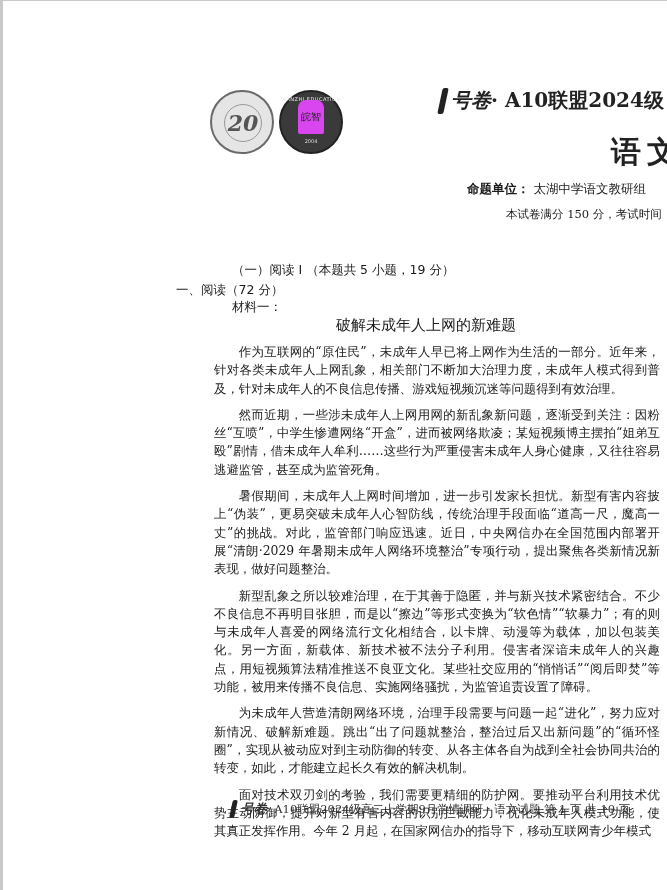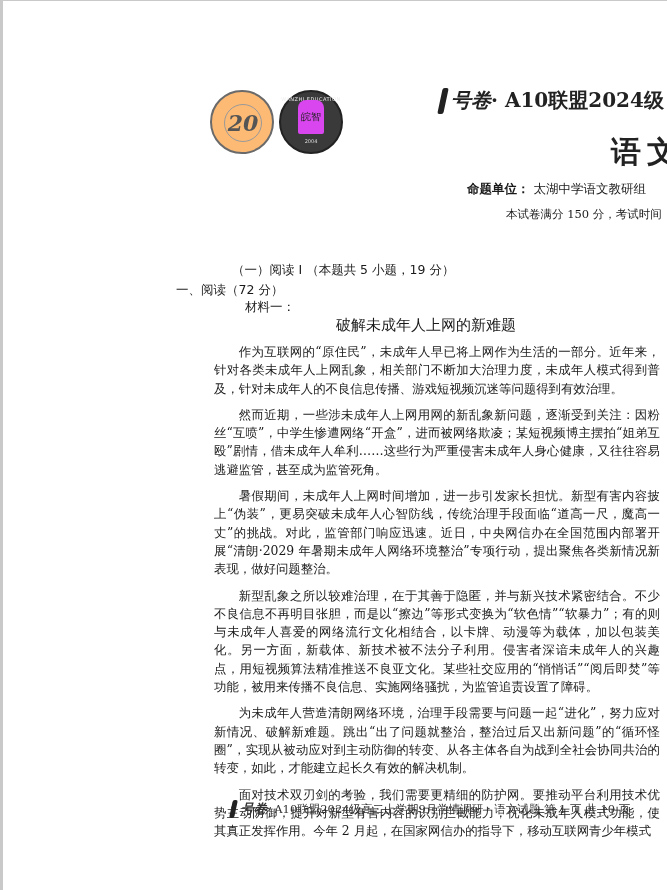--- a/index.html
+++ b/index.html
@@ -13,21 +13,21 @@
   .page {
     position: absolute; left: 3px; top: 1px; right: 0; bottom: 0;
     background: #ffffff;
   }
   .logo {
     position: absolute; border-radius: 50%;
     box-sizing: border-box;
   }
   .logo1 {
     left: 207px; top: 89px; width: 64px; height: 64px;
-    border: 2px solid #6a6a6a; background: #fdba74;
+    border: 2px solid #6a6a6a; background: #e5e5e5;
   }
   .logo1 .inner {
     position: absolute; left: 12px; top: 12px; width: 36px; height: 36px;
     border-radius: 50%; border: 1px solid #999;
     display: flex; align-items: center; justify-content: center;
     font-family: "DejaVu Serif", serif; font-style: italic; font-weight: bold;
     font-size: 22px; color: #555;
   }
   .logo2 {
     left: 276px; top: 89px; width: 64px; height: 64px;
@@ -114,21 +114,21 @@
   <div class="subject">语文</div>
 
   <div class="setter">
     <span class="lbl">命题单位：</span>
     <span>太湖中学语文教研组</span>
   </div>
   <div class="fullscore">本试卷满分 150 分，考试时间</div>
 
   <div class="sec" style="top:241px;margin-top:40px;">一、阅读（72 分）</div>
   <div class="sec" style="left:229px; top:261px;">（一）阅读 I （本题共 5 小题，19 分）</div>
-  <div class="sec" style="left:229px; top:298px;margin-left:13px;">材料一：</div>
+  <div class="sec" style="left:229px; top:298px;">材料一：</div>
 
   <div class="article-title">破解未成年人上网的新难题</div>
 
   <div class="body-text">
     <p>作为互联网的“原住民”，未成年人早已将上网作为生活的一部分。近年来，针对各类未成年人上网乱象，相关部门不断加大治理力度，未成年人模式得到普及，针对未成年人的不良信息传播、游戏短视频沉迷等问题得到有效治理。</p>
     <p>然而近期，一些涉未成年人上网用网的新乱象新问题，逐渐受到关注：因粉丝“互喷”，中学生惨遭网络“开盒”，进而被网络欺凌；某短视频博主摆拍“姐弟互殴”剧情，借未成年人牟利……这些行为严重侵害未成年人身心健康，又往往容易逃避监管，甚至成为监管死角。</p>
     <p>暑假期间，未成年人上网时间增加，进一步引发家长担忧。新型有害内容披上“伪装”，更易突破未成年人心智防线，传统治理手段面临“道高一尺，魔高一丈”的挑战。对此，监管部门响应迅速。近日，中央网信办在全国范围内部署开展“清朗·2029 年暑期未成年人网络环境整治”专项行动，提出聚焦各类新情况新表现，做好问题整治。</p>
     <p>新型乱象之所以较难治理，在于其善于隐匿，并与新兴技术紧密结合。不少不良信息不再明目张胆，而是以“擦边”等形式变换为“软色情”“软暴力”；有的则与未成年人喜爱的网络流行文化相结合，以卡牌、动漫等为载体，加以包装美化。另一方面，新载体、新技术被不法分子利用。侵害者深谙未成年人的兴趣点，用短视频算法精准推送不良亚文化。某些社交应用的“悄悄话”“阅后即焚”等功能，被用来传播不良信息、实施网络骚扰，为监管追责设置了障碍。</p>
     <p>为未成年人营造清朗网络环境，治理手段需要与问题一起“进化”，努力应对新情况、破解新难题。跳出“出了问题就整治，整治过后又出新问题”的“循环怪圈”，实现从被动应对到主动防御的转变、从各主体各自为战到全社会协同共治的转变，如此，才能建立起长久有效的解决机制。</p>
     <p>面对技术双刃剑的考验，我们需要更精细的防护网。要推动平台利用技术优势主动防御，提升对新型有害内容的识别拦截能力，优化未成年人模式功能，使其真正发挥作用。今年 2 月起，在国家网信办的指导下，移动互联网青少年模式</p>

